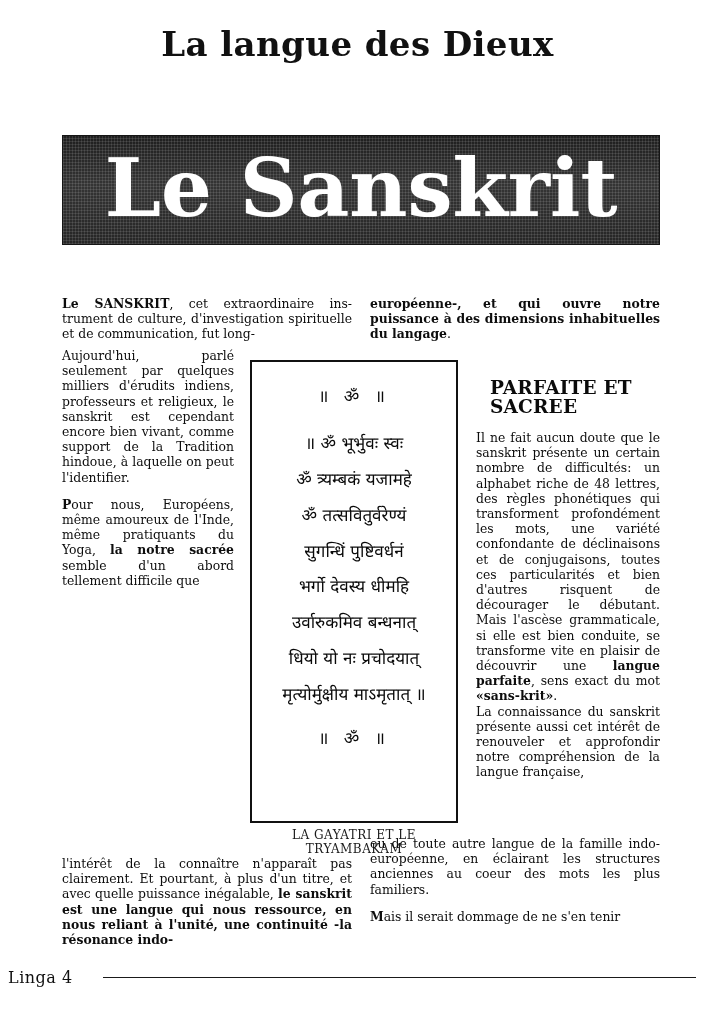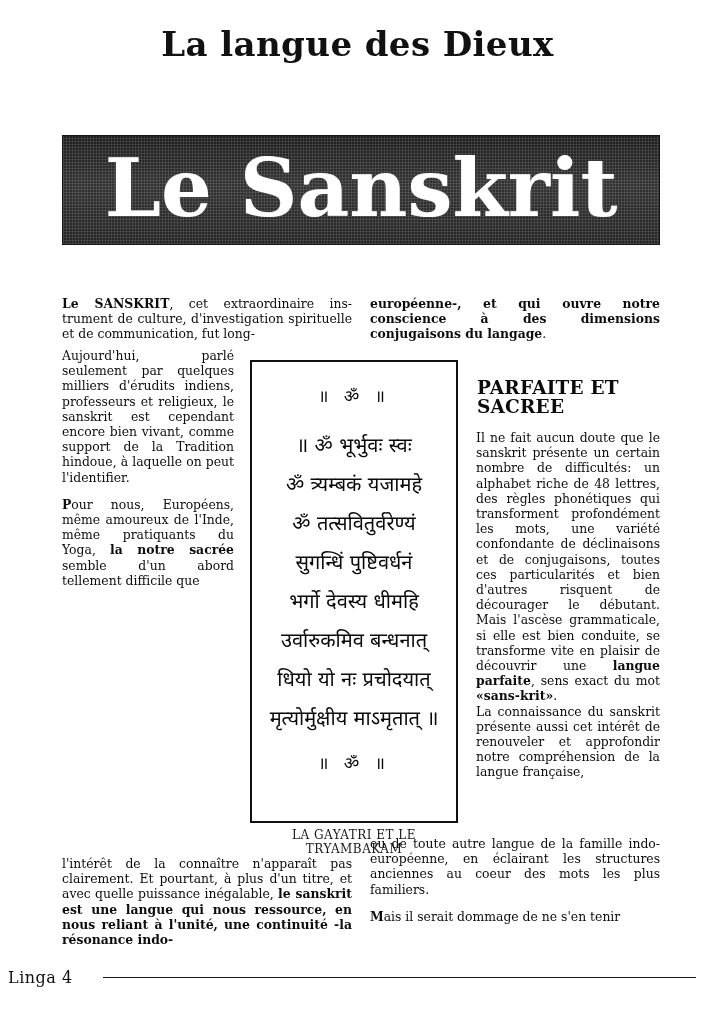--- a/index.html
+++ b/index.html
@@ -146,21 +146,21 @@
   }
   .deva-lines {
     display: flex;
     flex-direction: column;
     gap: 18px;
     align-items: center;
     width: 100%;
   }
   .deva-line {
     font-family: "DejaVu Sans", sans-serif;
-    font-size: 20px;
+    font-size: 17px;
     line-height: 1.05;
     color: #090909;
     white-space: nowrap;
   }
   .figure-caption {
     width: 208px;
     text-align: center;
     font-family: "DejaVu Serif", serif;
     font-size: 12px;
     letter-spacing: 0.5px;
@@ -173,21 +173,21 @@
     top: 0;
     width: 184px;
   }
   .subhead {
     font-family: "DejaVu Serif", serif;
     font-weight: 700;
     font-size: 18.5px;
     line-height: 19px;
     letter-spacing: 0.2px;
     color: #0b0b0b;
-    margin: 30px 0 14px 1px;
+    margin: 30px 0 14px 14px;
   }
 
   
   .wide-left {
     position: absolute;
     left: 62px;
     top: 856px;
     width: 290px;
   }
   .wide-right {
@@ -230,21 +230,21 @@
 
   <div class="banner">
     <span class="banner-title">Le Sanskrit</span>
   </div>
 
   <div class="top-strip">
     <div class="col body-text">
       <p><b class="dropcap-lead">Le SANSKRIT</b><span>, cet extraordinaire ins-trument de culture, d'investigation spirituelle et de communication, fut long-</span></p>
     </div>
     <div class="col body-text">
-      <p><b>européenne-, et qui ouvre notre conscience à des dimensions conjugaisons du langage</b><span>.</span></p>
+      <p><b>européenne-, et qui ouvre notre puissance à des dimensions inhabituelles du langage</b><span>.</span></p>
     </div>
   </div>
 
   <div class="mid-band">
 
     <div class="mid-col-left body-text">
       <p>Aujourd'hui, parlé seulement par quelques milliers d'érudits indiens, professeurs et religieux, le sanskrit est cependant encore bien vivant, comme support de la Tradition hindoue, à laquelle on peut l'identifier.</p>
       <div class="gap"></div>
       <p><b>P</b><span>our nous, Européens, même amoureux de l'Inde, même pratiquants du Yoga, </span><b>la notre sacrée</b><span> semble d'un abord tellement difficile que</span></p>
     </div>

